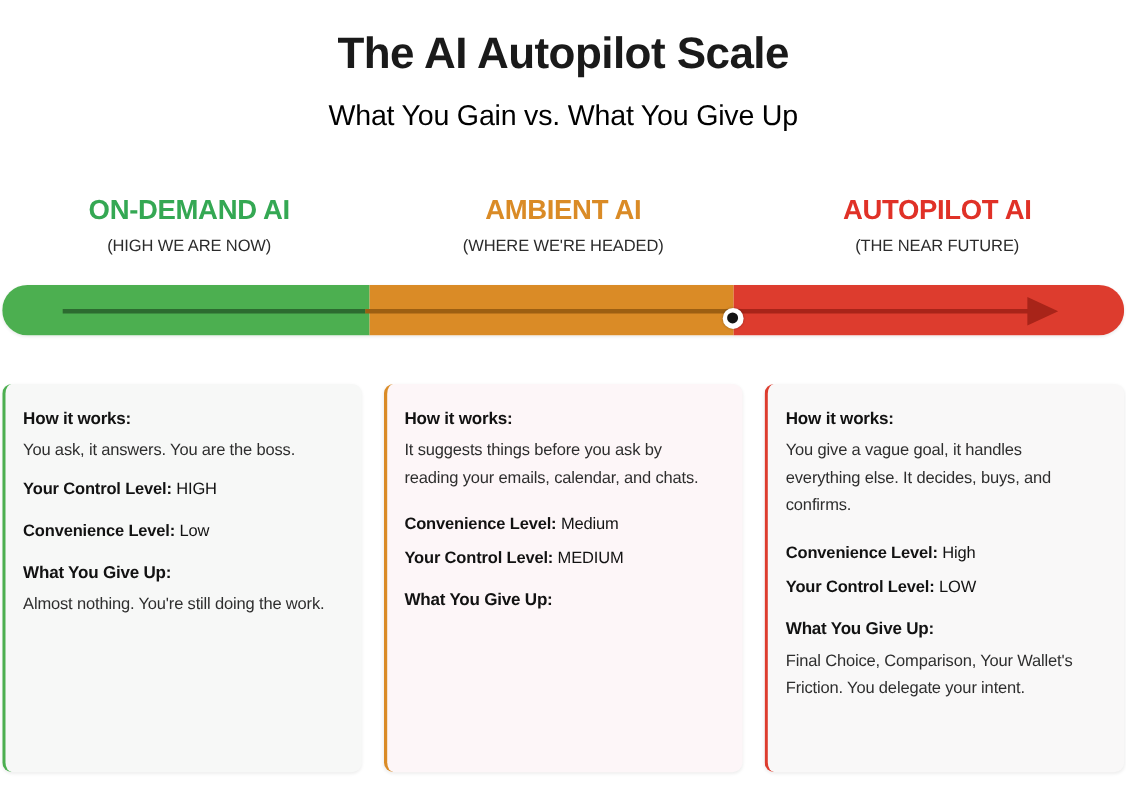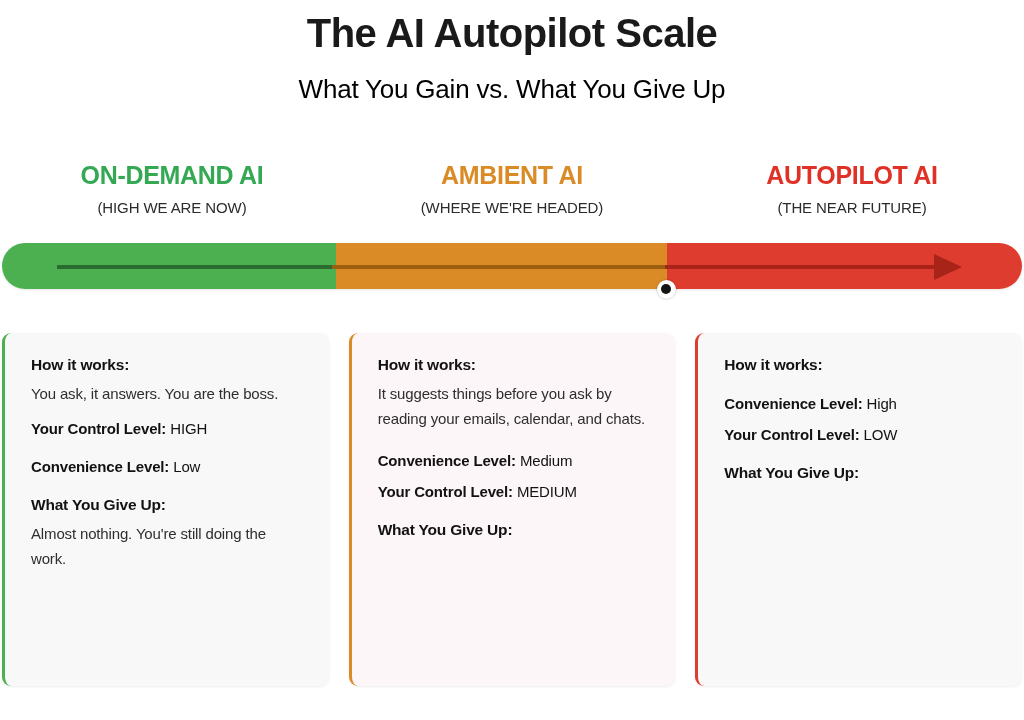--- a/index.html
+++ b/index.html
@@ -4,21 +4,21 @@
 <style>
   * { margin:0; padding:0; box-sizing:border-box; }
   html, body {
     width:1024px; height:720px;
     background:#ffffff;
     font-family:"Liberation Sans", sans-serif;
     overflow:hidden;
   }
 
   
-  .header { text-align:center; padding-top:8px; }
+  .header { text-align:center; padding-top:24px; }
   .title {
     font-size:40px; font-weight:bold; color:#1a1a1a;
     letter-spacing:-0.5px; line-height:1.25;
   }
   .subtitle {
     font-size:26px; font-weight:400; color:#000000;
     margin-top:16px; letter-spacing:-0.2px;
   }
 
   
@@ -65,21 +65,21 @@
   
   .cards {
     display:flex; gap:20px; margin-top:44px; padding:0 2px;
     height:353px;
   }
   .card {
     flex:1;
     background:#f8f8f8;
     border-radius:9px;
     border-left:3px solid #999;
-    padding:23px 24px 0 26px;
+    padding:23px 24px 0 16px;
     box-shadow:0 1px 3px rgba(0,0,0,0.07);
     overflow:hidden;
   }
   .card.c1 { border-left-color:#4caf50; background:#f7f8f7; }
   .card.c2 { border-left-color:#da8b26; background:#fdf6f8; }
   .card.c3 { border-left-color:#dd3c2e; background:#f9f8f8; }
 
   .card-heading {
     font-size:15.5px; font-weight:bold; color:#121212;
     letter-spacing:-0.2px;
@@ -164,24 +164,26 @@
     </div>
     <div class="metric mt-metric">
       <b>Your Control Level:</b>
       <span>MEDIUM</span>
     </div>
     <div class="card-heading mt-block">What You Give Up:</div>
   </div>
 
   <div class="card c3">
     <div class="card-heading">How it works:</div>
+    <div class="card-body">You give a vague goal, it handles everything else. It decides, buys, and confirms.</div>
     <div class="metric mt-block">
       <b>Convenience Level:</b>
       <span>High</span>
     </div>
     <div class="metric mt-metric">
       <b>Your Control Level:</b>
       <span>LOW</span>
     </div>
     <div class="card-heading mt-block">What You Give Up:</div>
+    <div class="card-body">Final Choice, Comparison, Your Wallet's Friction. You delegate your intent.</div>
   </div>
 
 </div>
 
 </body></html>

